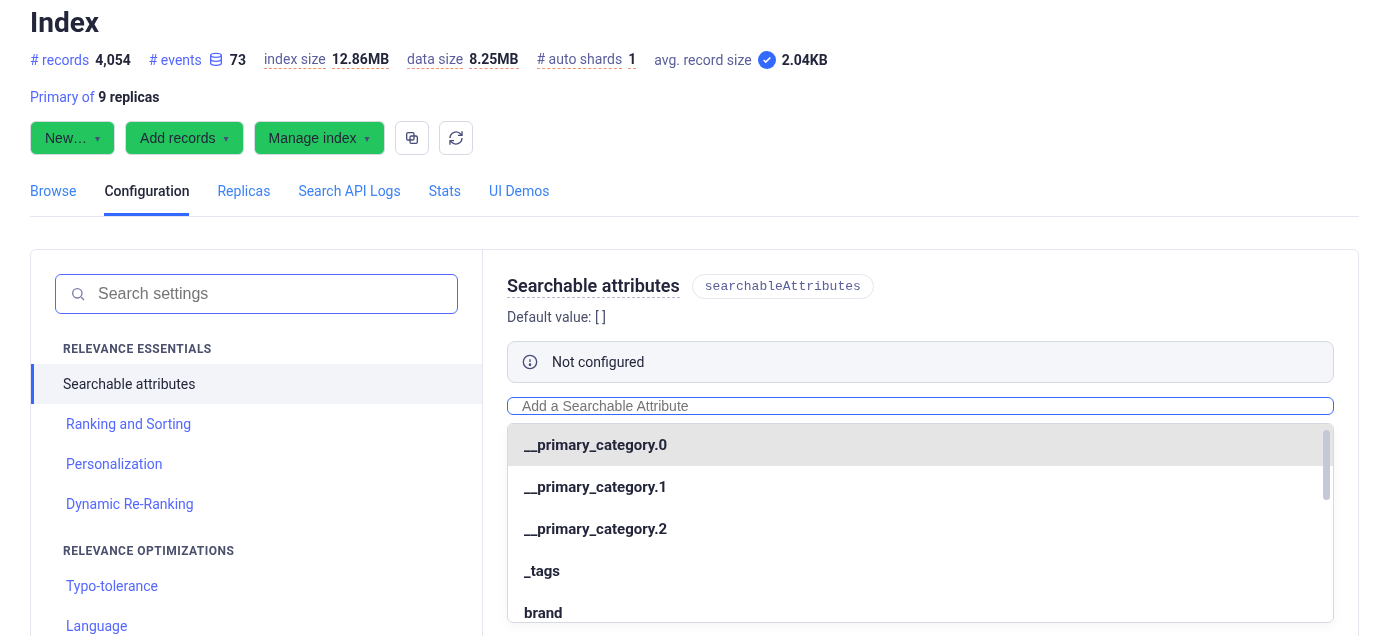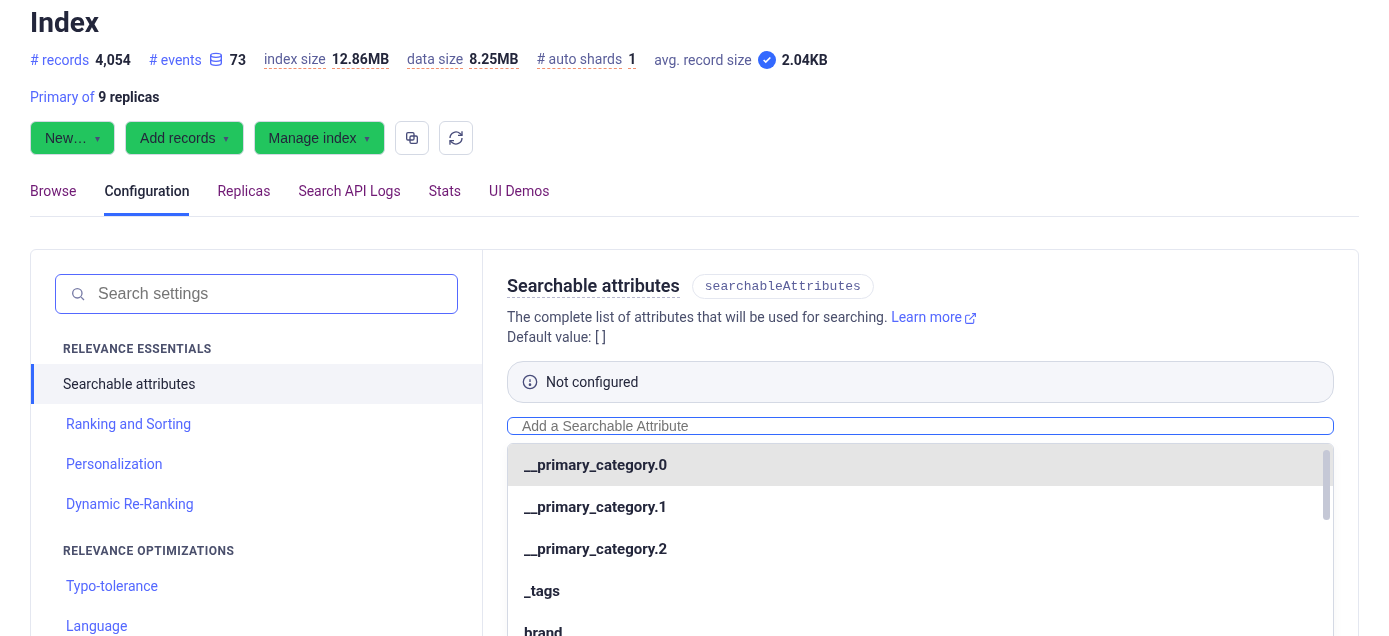--- a/index.html
+++ b/index.html
@@ -48,21 +48,21 @@
     .btn .chev { font-size:10px; color:#484c7a; }
     .icon-btn {
       display:inline-flex; align-items:center; justify-content:center;
       width:34px; height:34px; border:1px solid #d4d9e4; background:#fff;
       border-radius:6px; cursor:pointer; color:#484c7a;
     }
     .tabs {
       display:flex; gap:28px; border-bottom:1px solid #e4e7f0;
     }
     .tab {
-      padding:6px 0 14px 0; color:#701a75; cursor:pointer; font-size:14px;
+      padding:6px 0 14px 0; color:#3b82f6; cursor:pointer; font-size:14px;
       border-bottom:3px solid transparent;
     }
     .tab.active { color:#23263b; font-weight:500; border-bottom-color:#3369ff; }
     .panel-row { display:flex; gap:0; margin-top:32px; border:1px solid #e4e7f0; border-radius:6px; overflow:hidden; }
     .sidebar { width:452px; border-right:1px solid #e4e7f0; padding:24px 24px 0 24px; }
     .search-settings {
       display:flex; align-items:center; gap:12px;
       border:1px solid #5468ff; border-radius:6px;
       padding:10px 14px; color:#767aa5;
       margin-bottom:28px;
@@ -91,22 +91,22 @@
     .code-chip {
       font-family: Liberation Mono, monospace;
       font-size:13px; color:#5a5e9a; border:1px solid #e4e7f0;
       padding:4px 12px; border-radius:999px;
     }
     .desc { color:#4a4f6c; font-size:14px; margin-bottom:4px; }
     .desc a { color:#5468ff; text-decoration:none; }
     .ext-icon { display:inline-flex; vertical-align:middle; color:#5468ff; margin-left:2px;}
     .default-line { color:#4a4f6c; font-size:14px; margin-bottom:16px; }
     .notice {
-      display:flex; align-items:center; gap:8px;
-      border:1px solid #d4d9e4; background:#f5f6fa; border-radius:16px;
+      display:flex; align-items:center; gap:14px;
+      border:1px solid #d4d9e4; background:#f5f6fa; border-radius:8px;
       padding:12px 14px; color:#23263b; font-size:14px;
       margin-bottom:14px;
     }
     .notice svg { color:#484c7a; }
     .add-input {
       width:100%; border:1px solid #3369ff; border-radius:6px;
       padding:0 14px; font-size:14px; color:#5468ff; outline:none;
       margin-bottom:8px;
     }
     .dropdown {
@@ -231,29 +231,20 @@
 
       <div class="side-section-title" style="margin-top:20px;">RELEVANCE OPTIMIZATIONS</div>
       <div class="side-item">Typo-tolerance</div>
       <div class="side-item">Language</div>
     </div>
 
     <div class="main">
       <div class="section-head">
         <span class="section-title">Searchable attributes</span>
         <span class="code-chip">searchableAttributes</span>
-      </div>
-      <div class="desc">
-        <span>The complete list of attributes that will be used for searching. </span><a href="#"><span>Learn more</span><span class="ext-icon">
-              <svg width="13" height="13" viewBox="0 0 24 24" fill="none" stroke="currentColor" stroke-width="2">
-                <path d="M18 13v6a2 2 0 0 1-2 2H5a2 2 0 0 1-2-2V8a2 2 0 0 1 2-2h6"></path>
-                <polyline points="15 3 21 3 21 9"></polyline>
-                <line x1="10" y1="14" x2="21" y2="3"></line>
-              </svg>
-            </span></a>
       </div>
       <div class="default-line">
         <span>Default value: </span><span>[ ]</span>
       </div>
 
       <div class="notice">
         <svg width="16" height="16" viewBox="0 0 24 24" fill="none" stroke="currentColor" stroke-width="2">
             <circle cx="12" cy="12" r="10"></circle>
             <line x1="12" y1="8" x2="12" y2="12"></line>
             <circle cx="12" cy="16" r="1" fill="currentColor"></circle>

